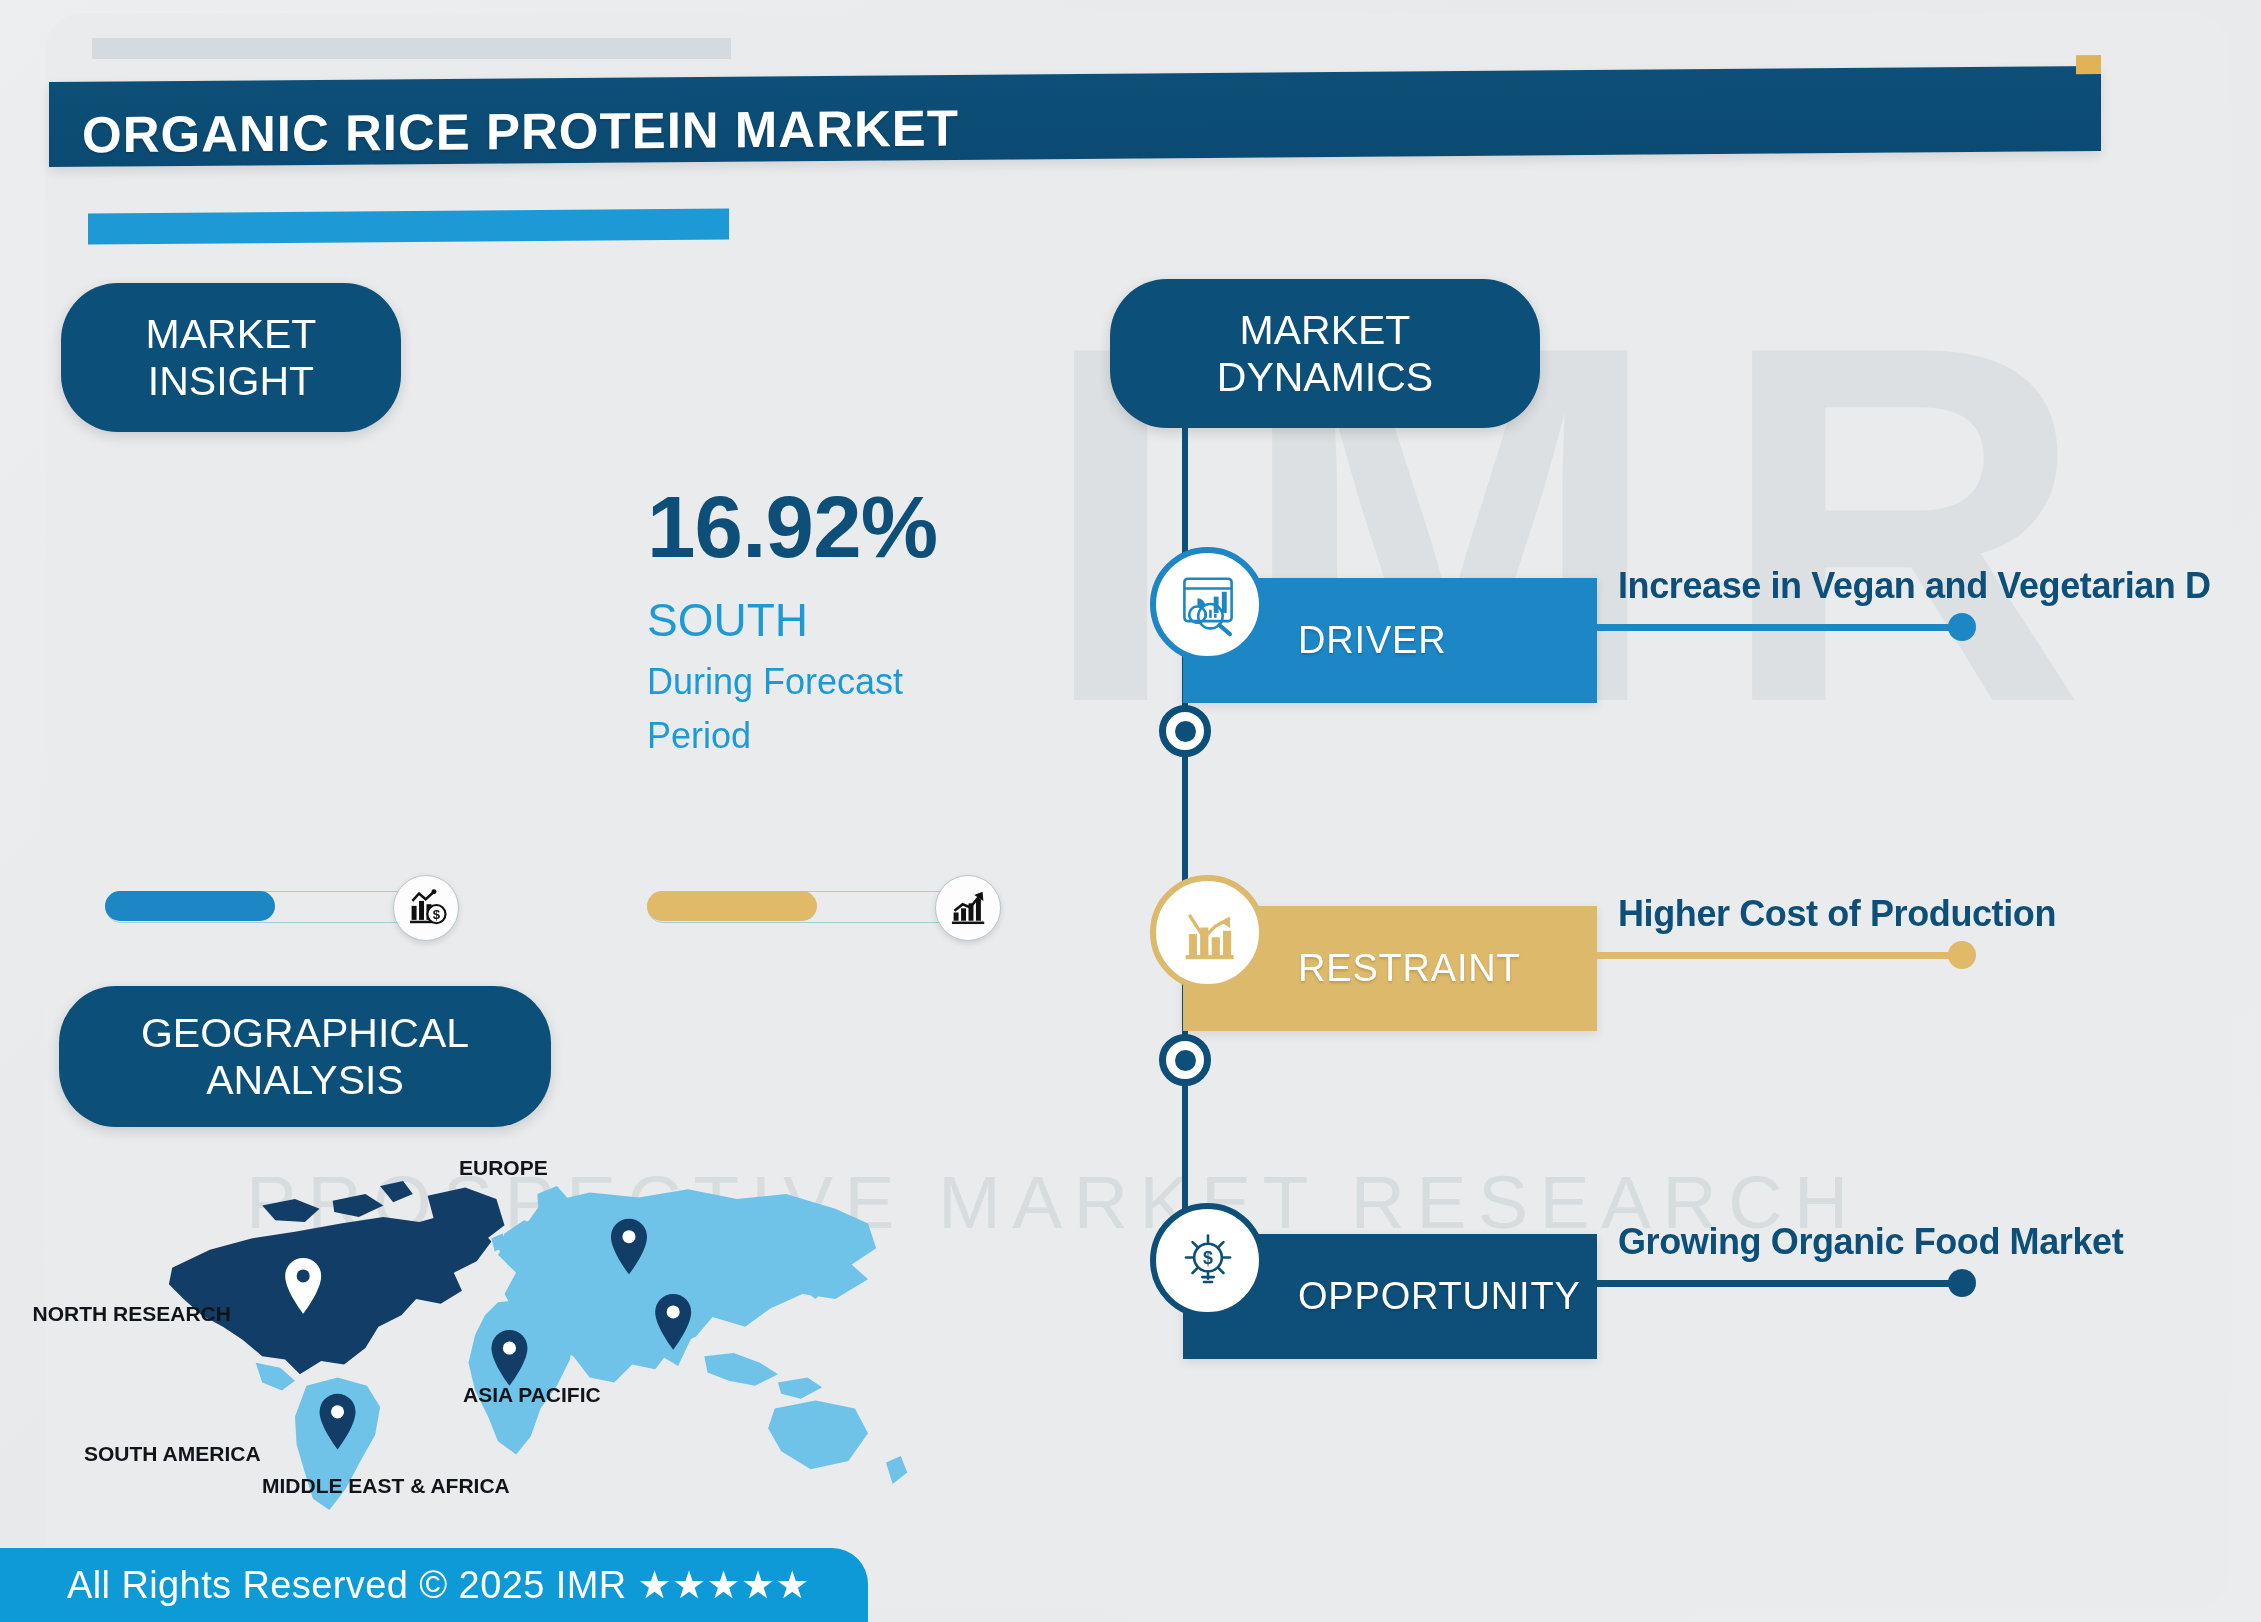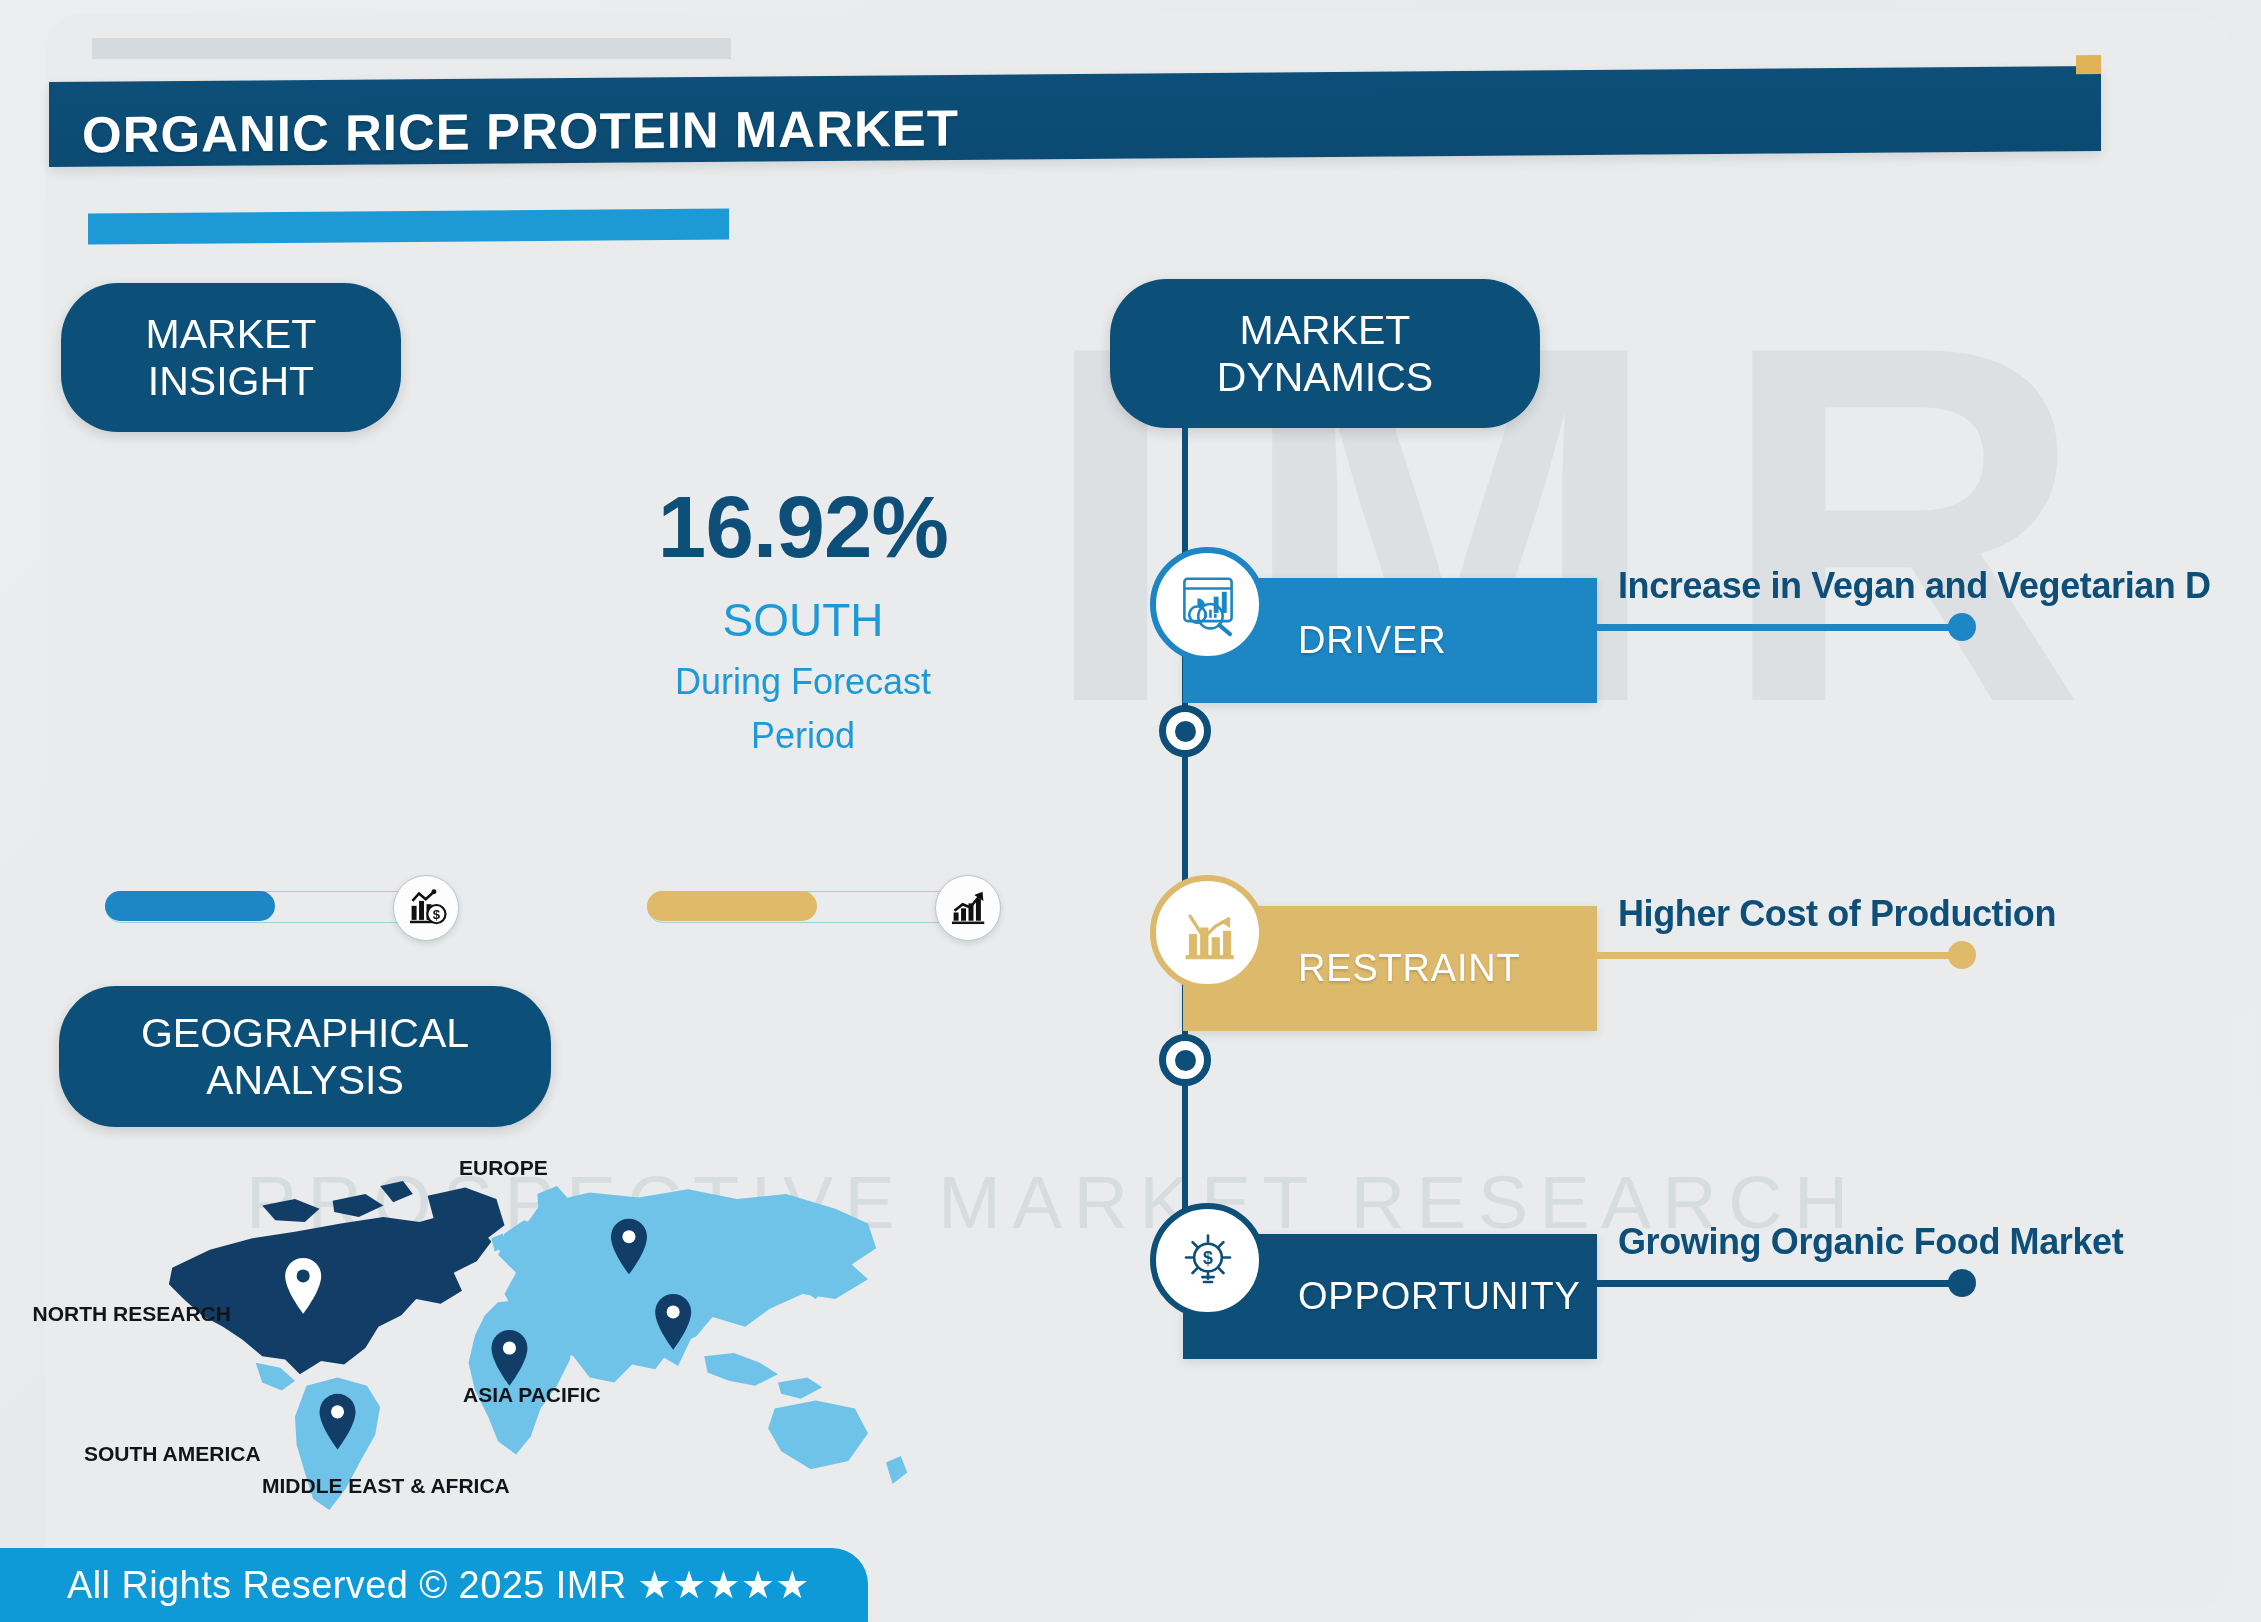--- a/index.html
+++ b/index.html
@@ -78,21 +78,21 @@
     font-size:87px;font-weight:bold;color:#0d4f78;line-height:1;
     font-family:"Liberation Sans",sans-serif;letter-spacing:-0.8px;
   }
   .kpi .unit{
     font-size:46px;color:#1d9ad6;margin-top:23px;line-height:1.18;
   }
   .kpi .desc{
     font-size:36px;color:#1d9ad6;line-height:1.48;margin-top:8.2px;width:344px;
   }
   #kpi-size{left:105px;top:483px;}
-  #kpi-cagr{left:631px;top:483px;text-align:center;}
+  #kpi-cagr{left:647px;top:483px;}
   
   .pbar-wrap{position:absolute;height:74px;}
   #pbar1{left:105px;top:873px;width:459px;}
   #pbar2{left:647px;top:873px;width:459px;}
   .pbar-track{
     position:absolute;left:0;top:18px;width:352px;height:29.5px;
     border:1.2px solid #9fcfd6;border-radius:18px;background:transparent;
   }
   .pbar-fill{
     position:absolute;left:0;top:18px;height:29.5px;border-radius:18px;

